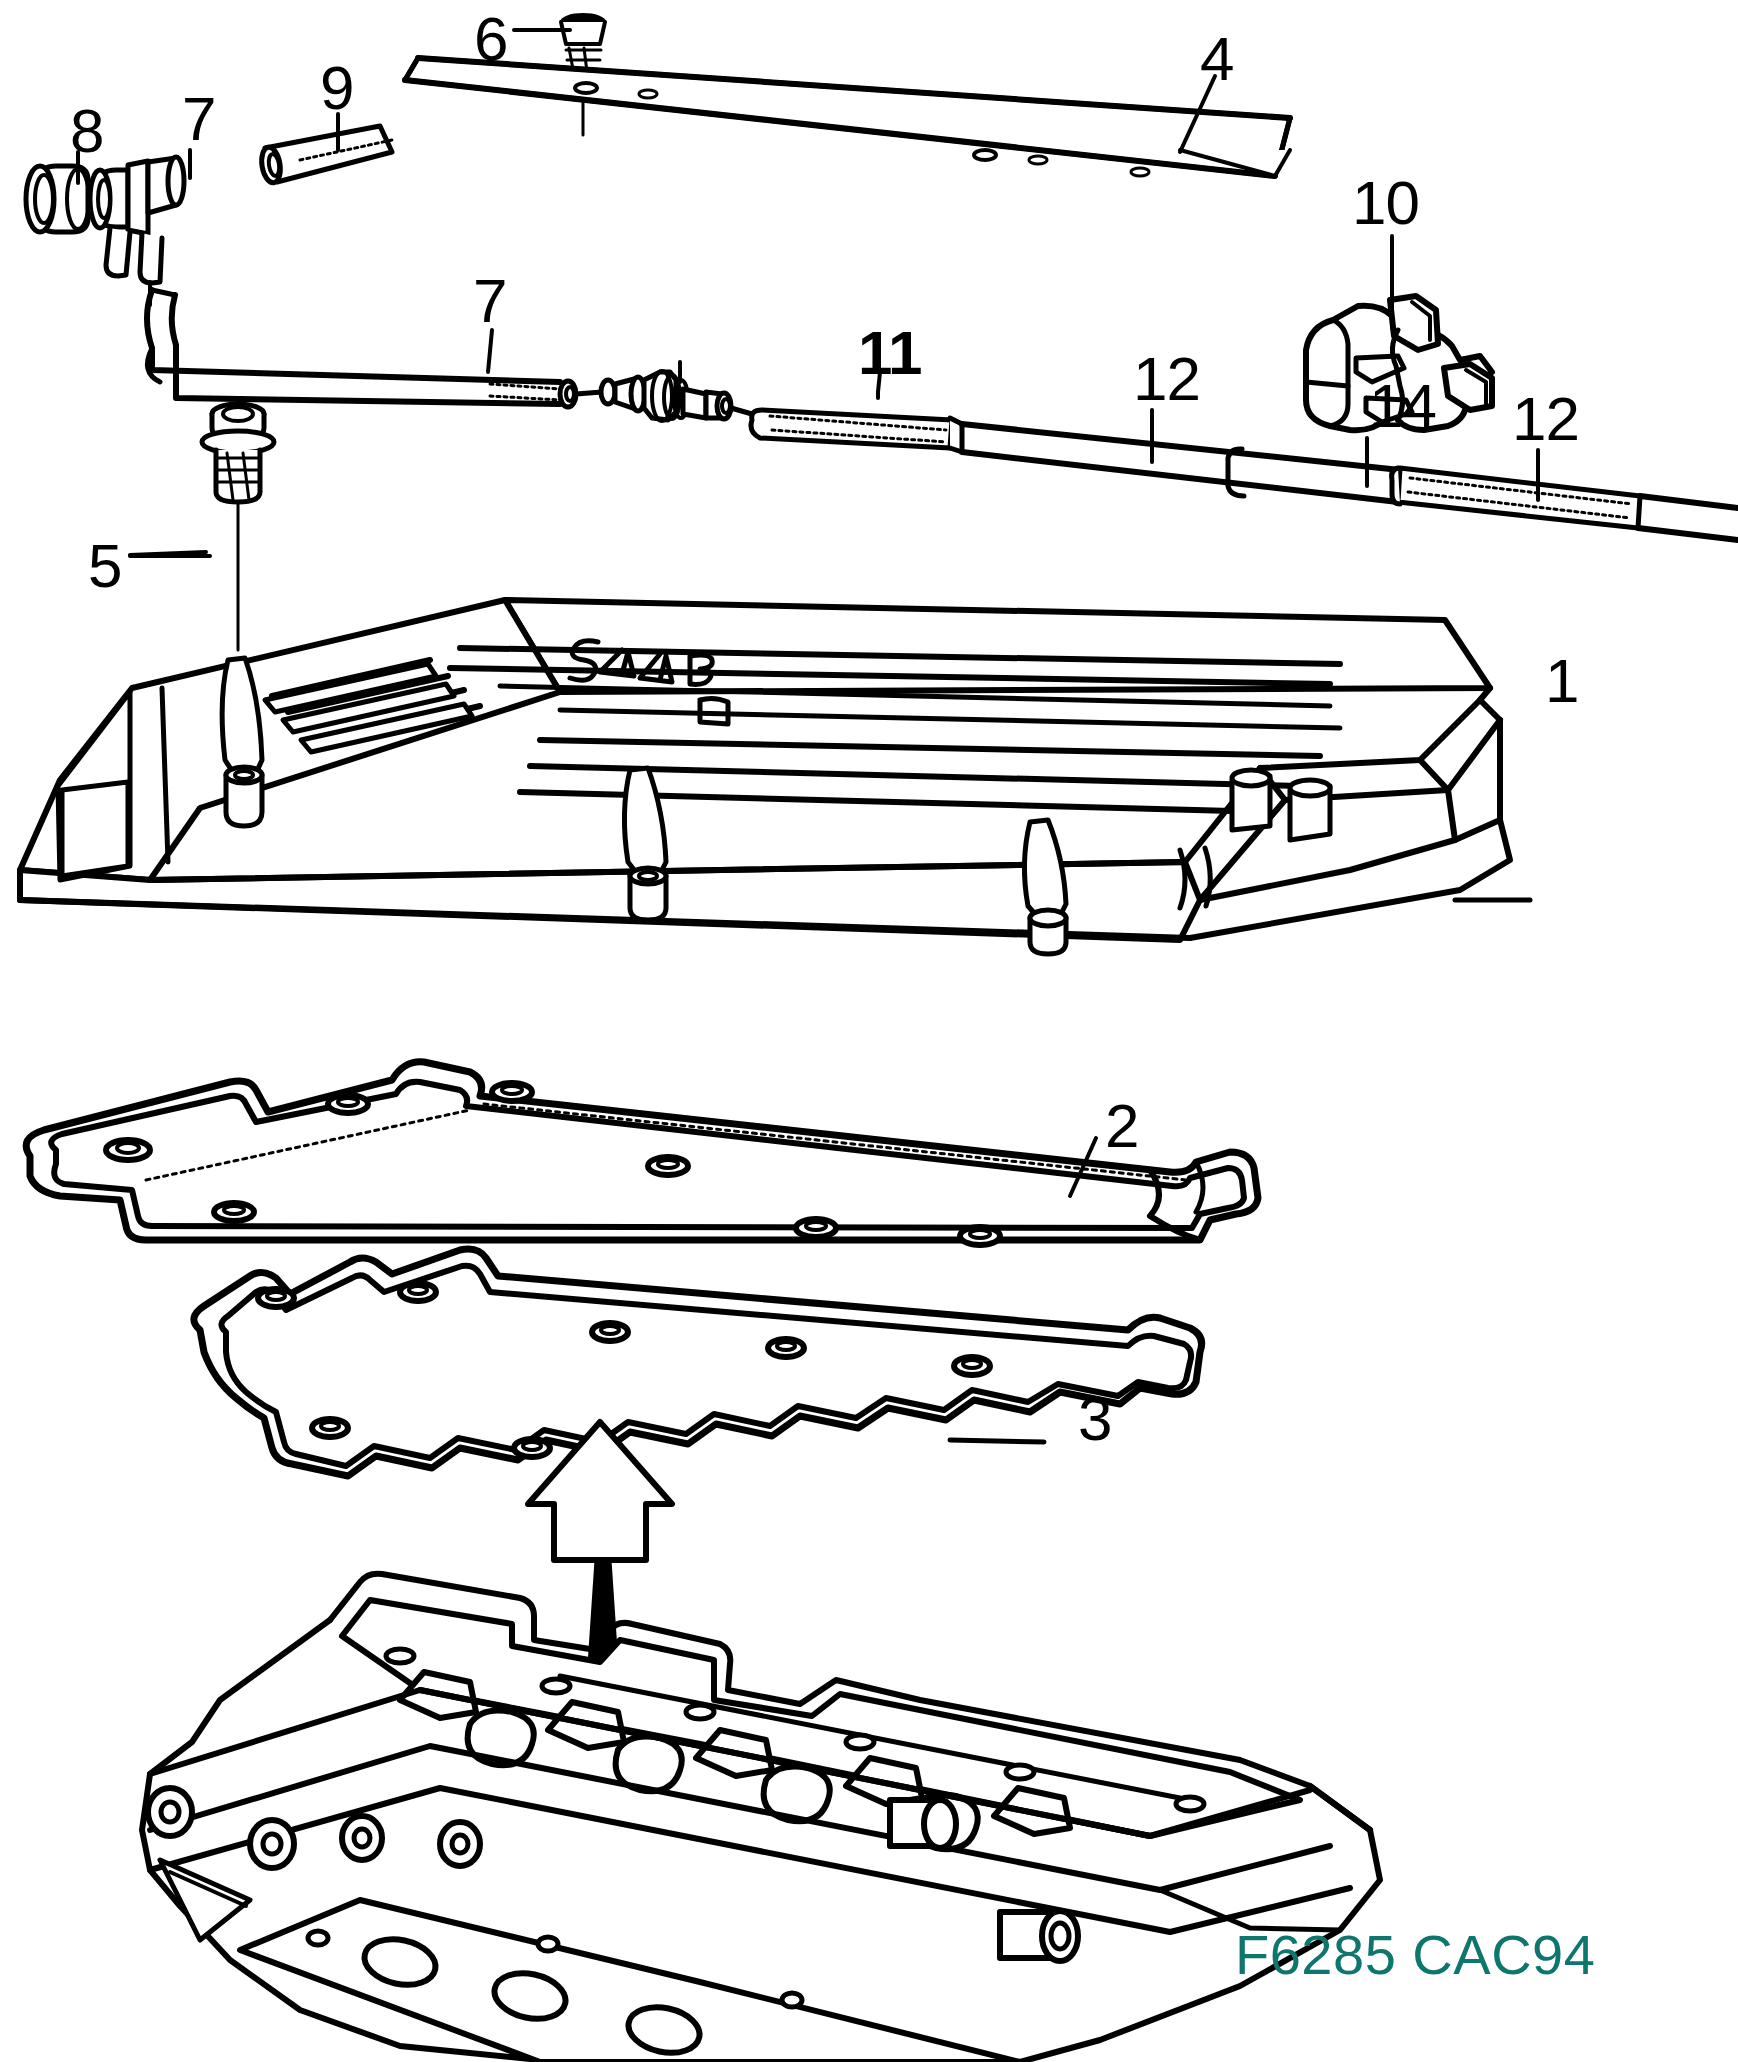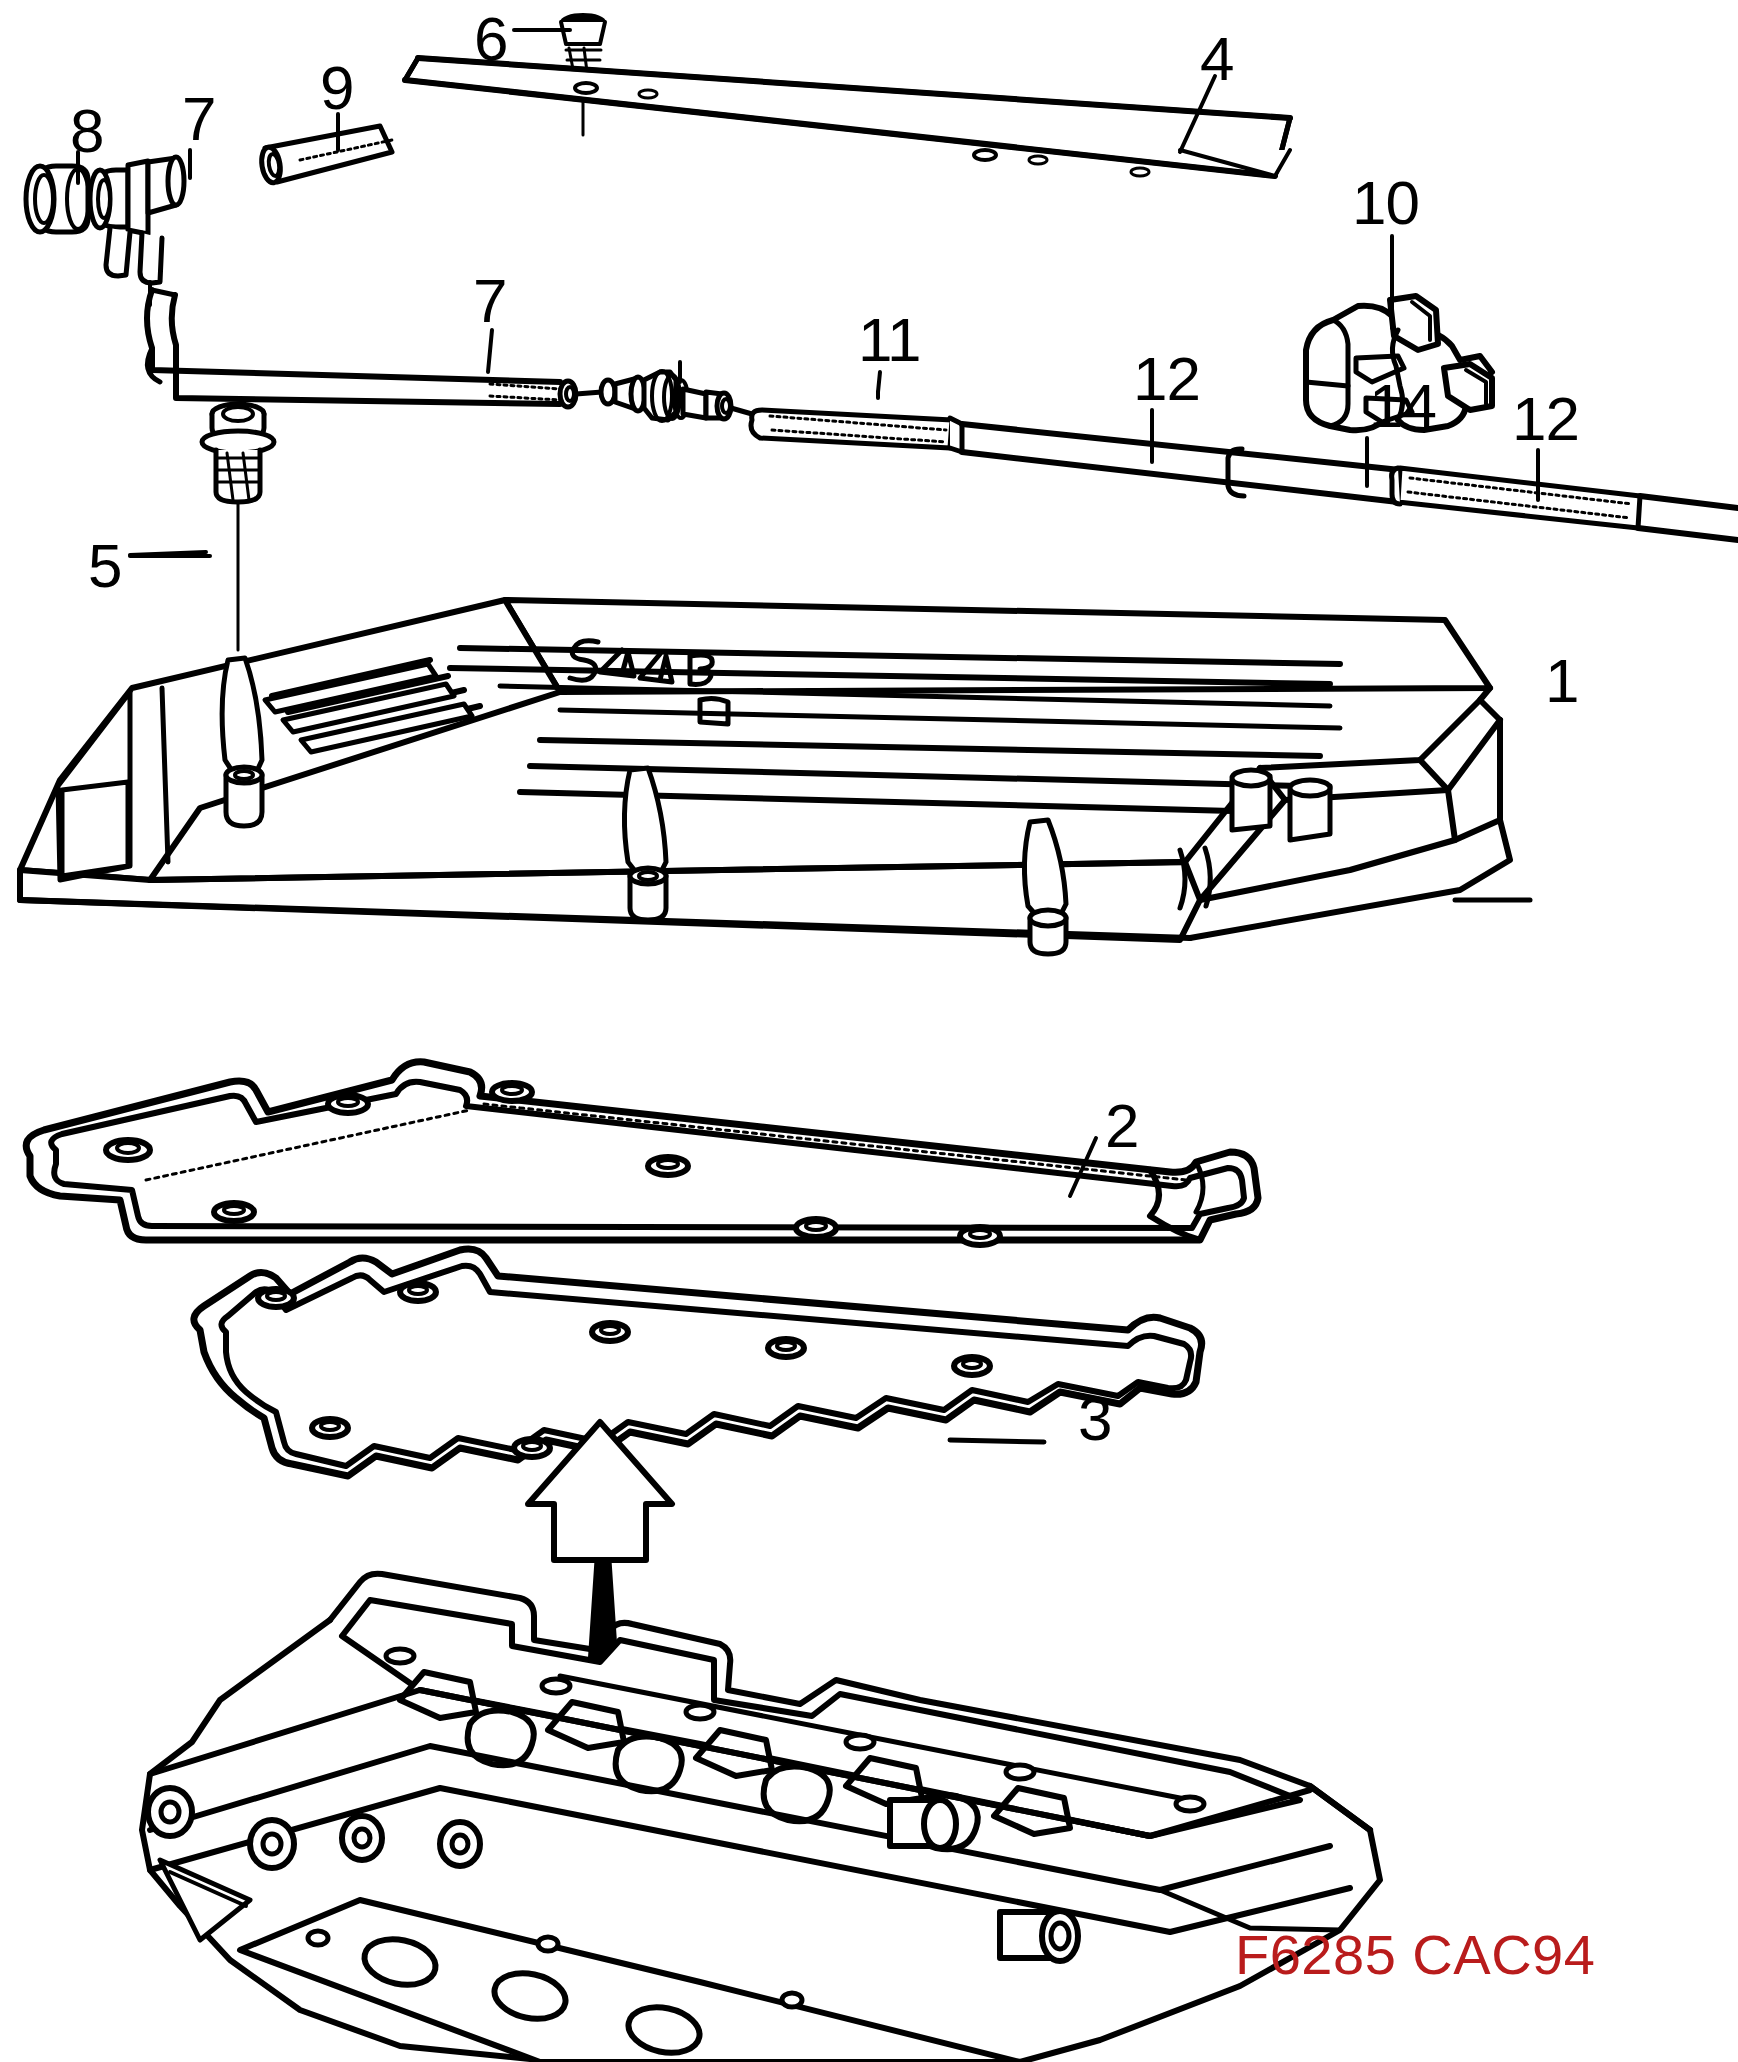--- a/index.html
+++ b/index.html
@@ -31,21 +31,21 @@
     font-weight: 400;
     color: #000000;
     line-height: 1;
     white-space: nowrap;
     letter-spacing: -1px;
   }
   .caption {
     position: absolute;
     font-family: "Liberation Sans", sans-serif;
     font-size: 56px;
-    color: #b91c1c;
+    color: #0f766e;
     white-space: nowrap;
     letter-spacing: 0.5px;
   }
 </style>
 </head>
 <body>
 
 <div id="page">
 
   <svg id="diagram-svg" viewBox="0 0 1738 2062" xmlns="http://www.w3.org/2000/svg">
@@ -432,21 +432,21 @@
   <div class="callout-label" style="left:1545px; top:650px;">1</div>
   <div class="callout-label" style="left:1105px; top:1095px;">2</div>
   <div class="callout-label" style="left:1078px; top:1388px;">3</div>
   <div class="callout-label" style="left:1200px; top:28px;">4</div>
   <div class="callout-label" style="left:88px;  top:535px;">5</div>
   <div class="callout-label" style="left:474px; top:8px;">6</div>
   <div class="callout-label" style="left:182px; top:88px;">7</div>
   <div class="callout-label" style="left:70px;  top:100px;">8</div>
   <div class="callout-label" style="left:320px; top:57px;">9</div>
   <div class="callout-label" style="left:1352px; top:172px;">10</div>
-  <div class="callout-label" style="left:858px; top:309px;">11</div>
+  <div class="callout-label" style="left:858px; top:322px;font-weight:bold;">11</div>
   <div class="callout-label" style="left:1133px; top:348px;">12</div>
   <div class="callout-label" style="left:1345px; top:375px;margin-left:24px;">14</div>
   <div class="callout-label" style="left:1512px; top:388px;">12</div>
   <div class="callout-label" style="left:473px; top:270px;">7</div>
 
   <div class="caption" style="left:1235px; top:1922px;">F6285 CAC94</div>
 
 </div>
 
 </body></html>

